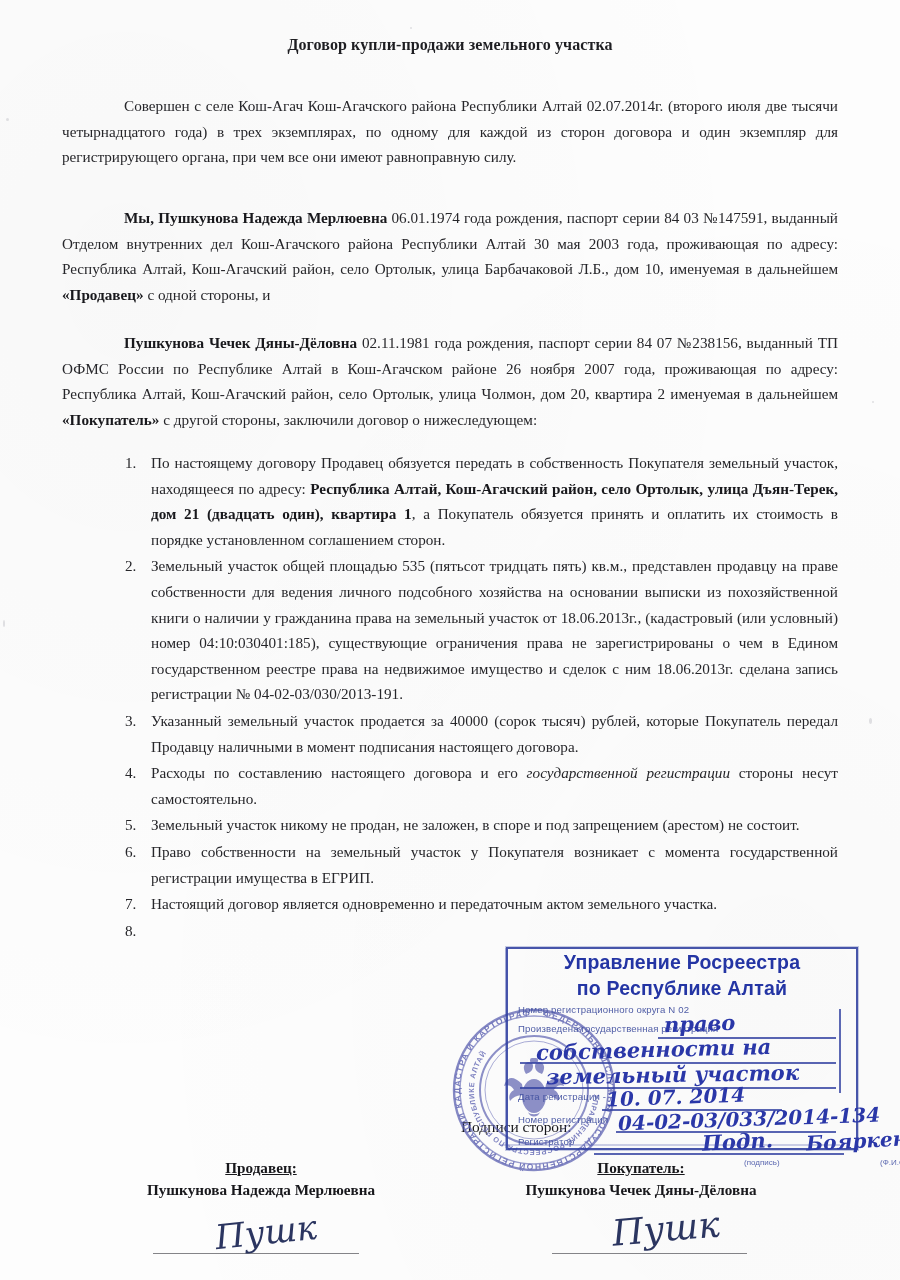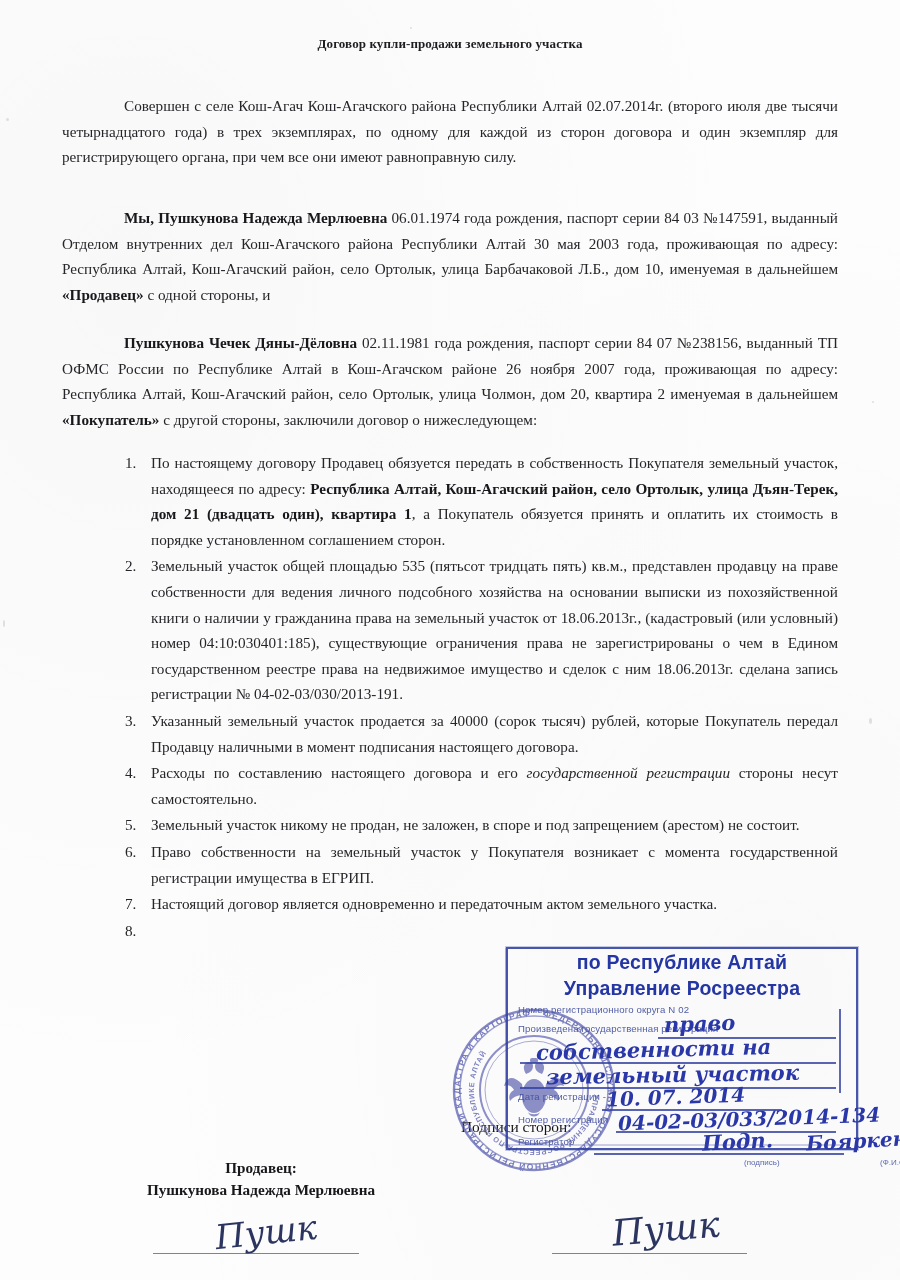--- a/index.html
+++ b/index.html
@@ -43,21 +43,21 @@
   }
 
   
   .doc-title {
     position: absolute;
     top: 36px;
     left: 0;
     width: 776px;
     text-align: center;
     font-weight: bold;
-    font-size: 13px;
+    font-size: 16px;
     letter-spacing: .1px;
     color: #1e1e22;
   }
 
   .para {
     position: absolute;
     left: 0;
     width: 776px;
     text-align: justify;
     text-justify: inter-word;
@@ -116,21 +116,21 @@
   .sig-block {
     position: absolute;
     text-align: center;
     font-weight: bold;
     font-size: 15.2px;
     line-height: 22px;
     color: #18181c;
   }
   #sig-seller { left: 96px;  top: 1157px; width: 330px; }
   #sig-buyer  { left: 446px; top: 1157px; width: 390px; }
-  .sig-role  { display: block; }
+  .sig-role  { display: block; text-decoration: underline; }
   .sig-name  { display: block; }
 
   .sig-rule {
     position: absolute;
     height: 1px;
     background: #3a3a40;
     opacity: .62;
   }
   #sig-rule-seller { left: 153px; top: 1253px; width: 206px; }
   #sig-rule-buyer  { left: 552px; top: 1253px; width: 195px; }
@@ -297,20 +297,24 @@
       </ol>
 
     <div class="sig-heading">Подписи сторон:</div>
   </div>
 
   <div class="sig-block" id="sig-seller">
     <span class="sig-role">Продавец:</span>
     <span class="sig-name">Пушкунова Надежда Мерлюевна</span>
   </div>
 
+  <div class="sig-block" id="sig-buyer">
+    <span class="sig-role">Покупатель:</span>
+    <span class="sig-name">Пушкунова Чечек Дяны-Дёловна</span>
+  </div>
 
   <div class="sig-rule" id="sig-rule-seller"></div>
   <div class="sig-rule" id="sig-rule-buyer"></div>
 
   <span class="handwriting" id="hw-sig-seller">Пушк</span>
   <span class="handwriting" id="hw-sig-buyer">Пушк</span>
 
   <svg class="seal" viewBox="0 0 172 172">
     <defs>
       <path id="sealArcOuter" d="M 86,86 m 0,-74 a 74,74 0 1,1 -0.1,0" fill="none"></path>
@@ -334,22 +338,22 @@
       <path d="M94,70 C98,64 96,58 91,58 C87,58 86,62 88,66 C89,68 92,69 94,70 Z"></path>
       <rect x="82" y="54" width="8" height="5" rx="2"></rect>
       <path d="M80,108 C82,114 90,114 92,108 C90,111 82,111 80,108 Z"></path>
     </g>
   </svg>
 
   <div class="stamp">
     <div class="stamp-frame"></div>
 
     <div class="stamp-title">
+      <div>Управление Росреестра</div>
       <div>по Республике Алтай</div>
-      <div>Управление Росреестра</div>
     </div>
 
     <div class="stamp-line" id="stamp-okrug">Номер регистрационного округа N 02</div>
     <div class="stamp-line" id="stamp-reg-label">Произведена государственная регистрация</div>
     <div class="stamp-line" id="stamp-date-label">Дата регистрации -</div>
     <div class="stamp-line" id="stamp-num-label">Номер регистрации</div>
     <div class="stamp-line" id="stamp-registrar-label">Регистратор</div>
 
     <div class="stamp-rule" id="srule-1"></div>
     <div class="stamp-rule" id="srule-2"></div>

